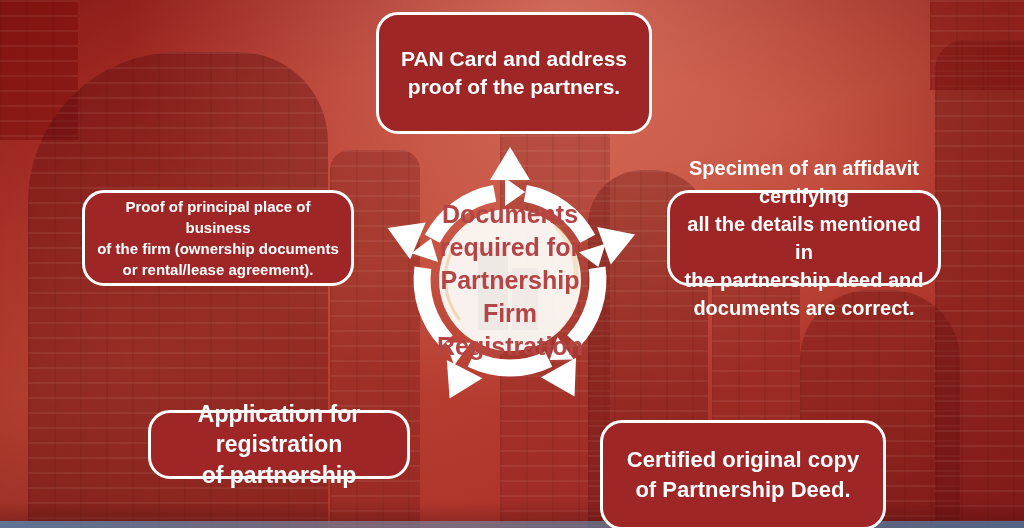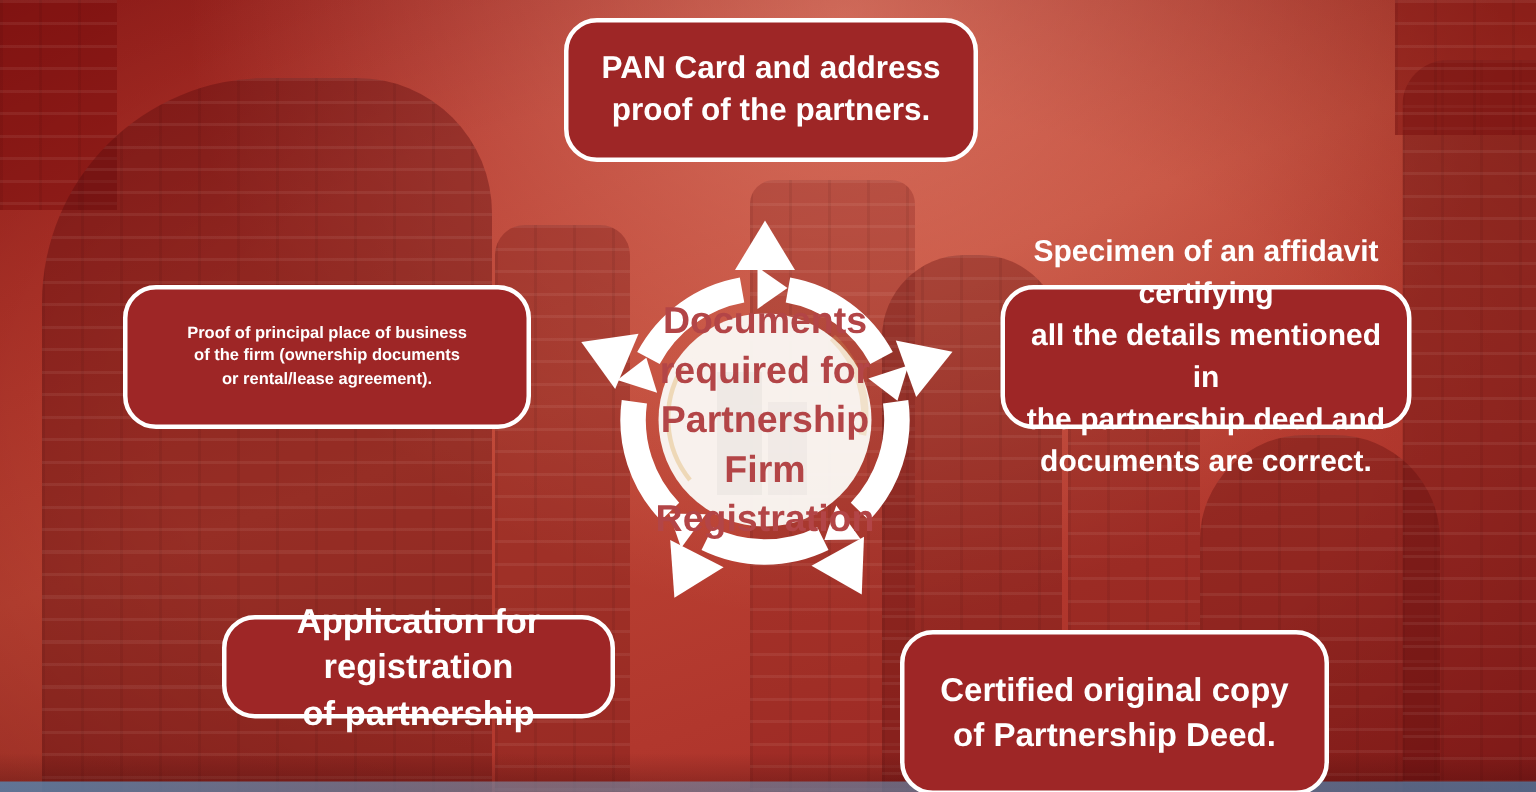--- a/index.html
+++ b/index.html
@@ -57,22 +57,22 @@
   .callout{
     position:absolute;box-sizing:border-box;
     border:3px solid var(--box-border,#fff);
     border-radius:22px;
     background:var(--box-fill,#9e2626);
     color:#ffffff;font-weight:bold;text-align:center;
     display:flex;align-items:center;justify-content:center;
     padding:6px 12px;
   }
   .callout span{white-space:pre-line;display:block;}
-  .c-top{left:376px;top:12px;width:276px;height:96px;font-size:21px;line-height:1.35;}
-  .c-left{left:82px;top:190px;width:272px;height:96px;font-size:11px;line-height:1.4;}
+  .c-top{left:376px;top:12px;width:276px;height:122px;font-size:21px;line-height:1.35;}
+  .c-left{left:82px;top:190px;width:272px;height:96px;font-size:15px;line-height:1.4;}
   .c-right{left:667px;top:190px;width:274px;height:96px;font-size:20px;line-height:1.4;}
   .c-bl{left:148px;top:410px;width:262px;height:69px;font-size:23px;line-height:1.32;text-align:center;}
   .c-br{left:600px;top:420px;width:286px;height:110px;font-size:22px;line-height:1.35;}
 </style>
 </head>
 <body>
 
 <div class="stage">
 
   <div>

